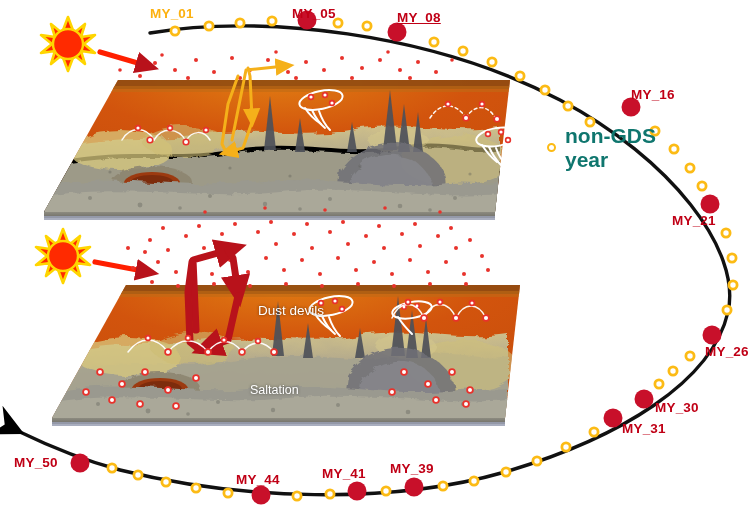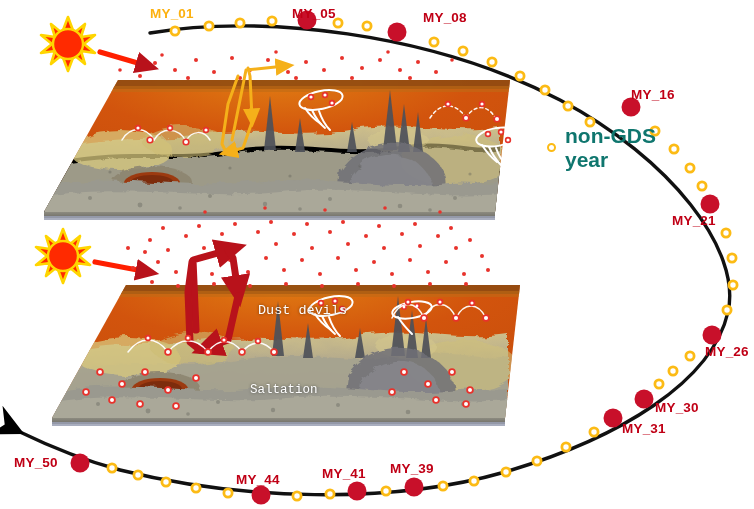--- a/index.html
+++ b/index.html
@@ -51,21 +51,21 @@
     flex: none;
   }
   .dot-filled {
     width: 19px; height: 19px; border-radius: 50%;
     background: #c8102a; flex: none;
   }
 
   .panel-text {
     position: absolute; z-index: 7;
     color: #ffffff;
-    font-family: Liberation Mono, monospace;
+    font-family: Liberation Sans, sans-serif;
     text-shadow: 0 0 3px rgba(0,0,0,.55);
     white-space: nowrap;
   }
   #label-dust-devils { left: 258px; top: 303px; font-size: 13.5px; }
   #label-saltation  { left: 250px; top: 383px; font-size: 12.5px; }
 </style>
 </head>
 <body>
 
 <div id="figure">
@@ -524,21 +524,21 @@
         <circle cx="414" cy="487" r="9.5" fill="#c8102a"></circle>
         <circle cx="357" cy="491" r="9.5" fill="#c8102a"></circle>
         <circle cx="261" cy="495" r="9.5" fill="#c8102a"></circle>
         <circle cx="80" cy="463" r="9.5" fill="#c8102a"></circle>
       </g>
   </svg>
 
   <div id="orbit-label-layer">
       <div class="lbl lbl-nongds" style="left: 150px; top: 6px;">MY_01</div>
       <div class="lbl lbl-gds" style="left: 292px; top: 6px;">MY_05</div>
-      <div class="lbl lbl-gds" style="left: 423px; top: 10px;">MY_08</div>
+      <div class="lbl lbl-gds" style="left: 397px; top: 10px; text-decoration: underline;">MY_08</div>
       <div class="lbl lbl-gds" style="left: 631px; top: 87px;">MY_16</div>
       <div class="lbl lbl-gds" style="left: 672px; top: 213px;">MY_21</div>
       <div class="lbl lbl-gds" style="left: 705px; top: 344px; text-align: center;">MY_26</div>
       <div class="lbl lbl-gds" style="left: 655px; top: 400px;">MY_30</div>
       <div class="lbl lbl-gds" style="left: 622px; top: 421px;">MY_31</div>
       <div class="lbl lbl-gds" style="left: 390px; top: 461px;">MY_39</div>
       <div class="lbl lbl-gds" style="left: 322px; top: 466px;">MY_41</div>
       <div class="lbl lbl-gds" style="left: 236px; top: 472px;">MY_44</div>
       <div class="lbl lbl-gds" style="left: 2px; top: 455px; padding-left: 12px;">MY_50</div>
     </div>

